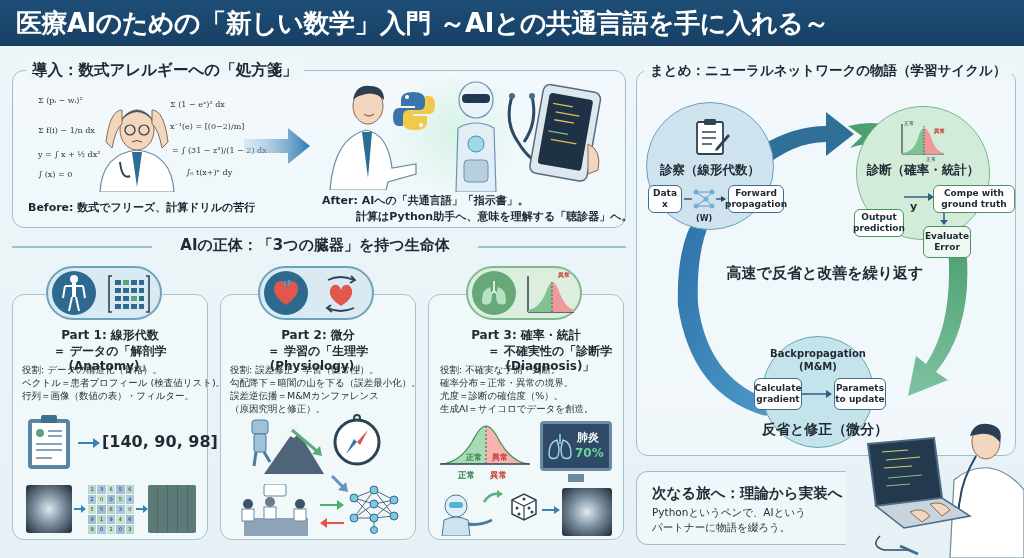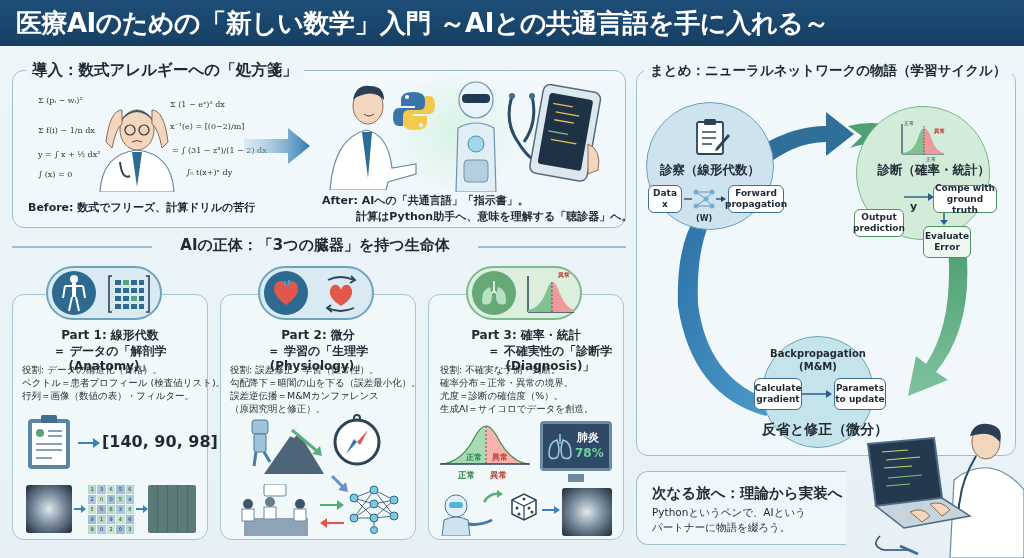--- a/index.html
+++ b/index.html
@@ -384,21 +384,21 @@
 <div class="abs bold" style="left:458px; top:470px; font-size:8.5px; color:#2f7d4a;">正常</div>
 <div class="abs bold" style="left:490px; top:470px; font-size:8.5px; color:#c0392b;">異常</div>
 
 <div class="abs" style="left:540px; top:421px; width:72px; height:50px; background:#2f4a66; border:3px solid #6d8aa2; border-radius:4px;">
   <svg class="abs" style="left:4px; top:8px;" width="26" height="30" viewBox="0 0 26 30">
       <path d="M13 2 L13 12" stroke="#9fd3ea" stroke-width="1.5"></path>
       <path d="M10 8 Q2 10 2 22 Q2 28 9 26 Q12 25 12 16Z" fill="none" stroke="#9fd3ea" stroke-width="1.5"></path>
       <path d="M16 8 Q24 10 24 22 Q24 28 17 26 Q14 25 14 16Z" fill="none" stroke="#9fd3ea" stroke-width="1.5"></path>
     </svg>
   <div class="abs" style="left:34px; top:6px; color:#ffffff; font-size:11px; font-weight:bold;">肺炎</div>
-  <div class="abs" style="left:32px; top:22px; color:#6ed39a; font-size:12px; font-weight:bold;">78%</div>
+  <div class="abs" style="left:32px; top:22px; color:#6ed39a; font-size:12px; font-weight:bold;">70%</div>
 </div>
 <div class="abs" style="left:568px; top:474px; width:16px; height:8px; background:#6d8aa2;"></div>
 
 <svg class="abs" style="left:440px; top:492px;" width="56" height="44" viewBox="0 0 56 44">
   <circle cx="16" cy="14" r="11" fill="#e2eff6" stroke="#4a7a9c"></circle>
   <rect x="9" y="10" width="14" height="6" rx="3" fill="#4fb3d6"></rect>
   <path d="M2 44 L4 28 Q16 22 28 28 L30 44 Z" fill="#cfe3ef" stroke="#4a7a9c"></path>
   <path d="M28 32 Q40 34 52 28" stroke="#4a7a9c" stroke-width="3" fill="none"></path>
 </svg>
 <svg class="abs" style="left:482px; top:490px;" width="22" height="14" viewBox="0 0 22 14">
@@ -483,38 +483,39 @@
 <svg class="abs" style="left:900px; top:122px;" width="46" height="36" viewBox="0 0 46 36">
   <line x1="2" y1="2" x2="2" y2="32" stroke="#2c4356" stroke-width="1.2"></line>
   <line x1="2" y1="32" x2="44" y2="32" stroke="#2c4356" stroke-width="1.2"></line>
   <path d="M2 31 Q14 30 18 16 Q21 6 24 6 L24 32 L2 32Z" fill="#7fc28f"></path>
   <path d="M24 6 Q28 6 32 18 Q36 30 44 31 L44 32 L24 32Z" fill="#ef9a9a"></path>
   <line x1="24" y1="4" x2="24" y2="34" stroke="#555" stroke-dasharray="1.5,1.5"></line>
 </svg>
 <div class="abs" style="left:904px; top:120px; font-size:5px;">正常</div>
 <div class="abs" style="left:934px; top:128px; font-size:5.5px; color:#c0392b; font-weight:bold;">異常</div>
 <div class="abs" style="left:926px; top:156px; font-size:5px;">正常</div>
-<div class="circle-label" style="left:856px; top:162px; width:134px;text-align:right;">診断（確率・統計）</div>
+<div class="circle-label" style="left:856px; top:162px; width:134px;">診断（確率・統計）</div>
 <div class="box green" style="left:854px; top:185px; width:50px; height:28px; white-space:pre-line;margin-top:24px;"><span>Output
 prediction</span></div>
 <svg class="abs" style="left:904px; top:193px;" width="30" height="8" viewBox="0 0 30 8">
     <line x1="0" y1="4" x2="24" y2="4" stroke="#2c5f88" stroke-width="1.5"></line>
     <path d="M24 0 L30 4 L24 8Z" fill="#2c5f88"></path>
   </svg>
 <div class="abs bold" style="left:910px; top:200px; font-size:11px;">y</div>
-<div class="box green" style="left:933px; top:185px; width:64px; height:28px; white-space:pre-line;"><span>Compe with
+<div class="box green" style="left:933px; top:185px; width:82px; height:28px; white-space:pre-line;"><span>Compe with
 ground truth</span></div>
 <svg class="abs" style="left:940px; top:213px;" width="8" height="12" viewBox="0 0 8 12">
     <line x1="4" y1="0" x2="4" y2="7" stroke="#2c5f88" stroke-width="1.5"></line>
     <path d="M0 7 L4 12 L8 7Z" fill="#2c5f88"></path>
   </svg>
 <div class="box green" style="left:923px; top:226px; width:48px; height:32px; white-space:pre-line; background:#eef8f1;"><span>Evaluate
 Error</span></div>
 
 <div class="center-text">
+  <div>高速で反省と改善を繰り返す</div>
 </div>
 
 <div class="cycle-circle" style="left:762px; top:336px; width:112px; height:112px; background:#c5e3ea; border:1.5px solid #6aa7b8;"></div>
 <div class="abs bold" style="left:762px; top:348px; width:112px; text-align:center; font-size:10px;">Backpropagation</div>
 <div class="abs bold" style="left:762px; top:361px; width:112px; text-align:center; font-size:10px;">(M&amp;M)</div>
 <div class="box" style="left:754px; top:378px; width:48px; height:32px; white-space:pre-line;"><span>Calculate
 gradient</span></div>
 <svg class="abs" style="left:802px; top:390px;" width="30" height="8" viewBox="0 0 30 8">
     <line x1="0" y1="4" x2="24" y2="4" stroke="#2c5f88" stroke-width="1.5"></line>
     <path d="M24 0 L30 4 L24 8Z" fill="#2c5f88"></path>

